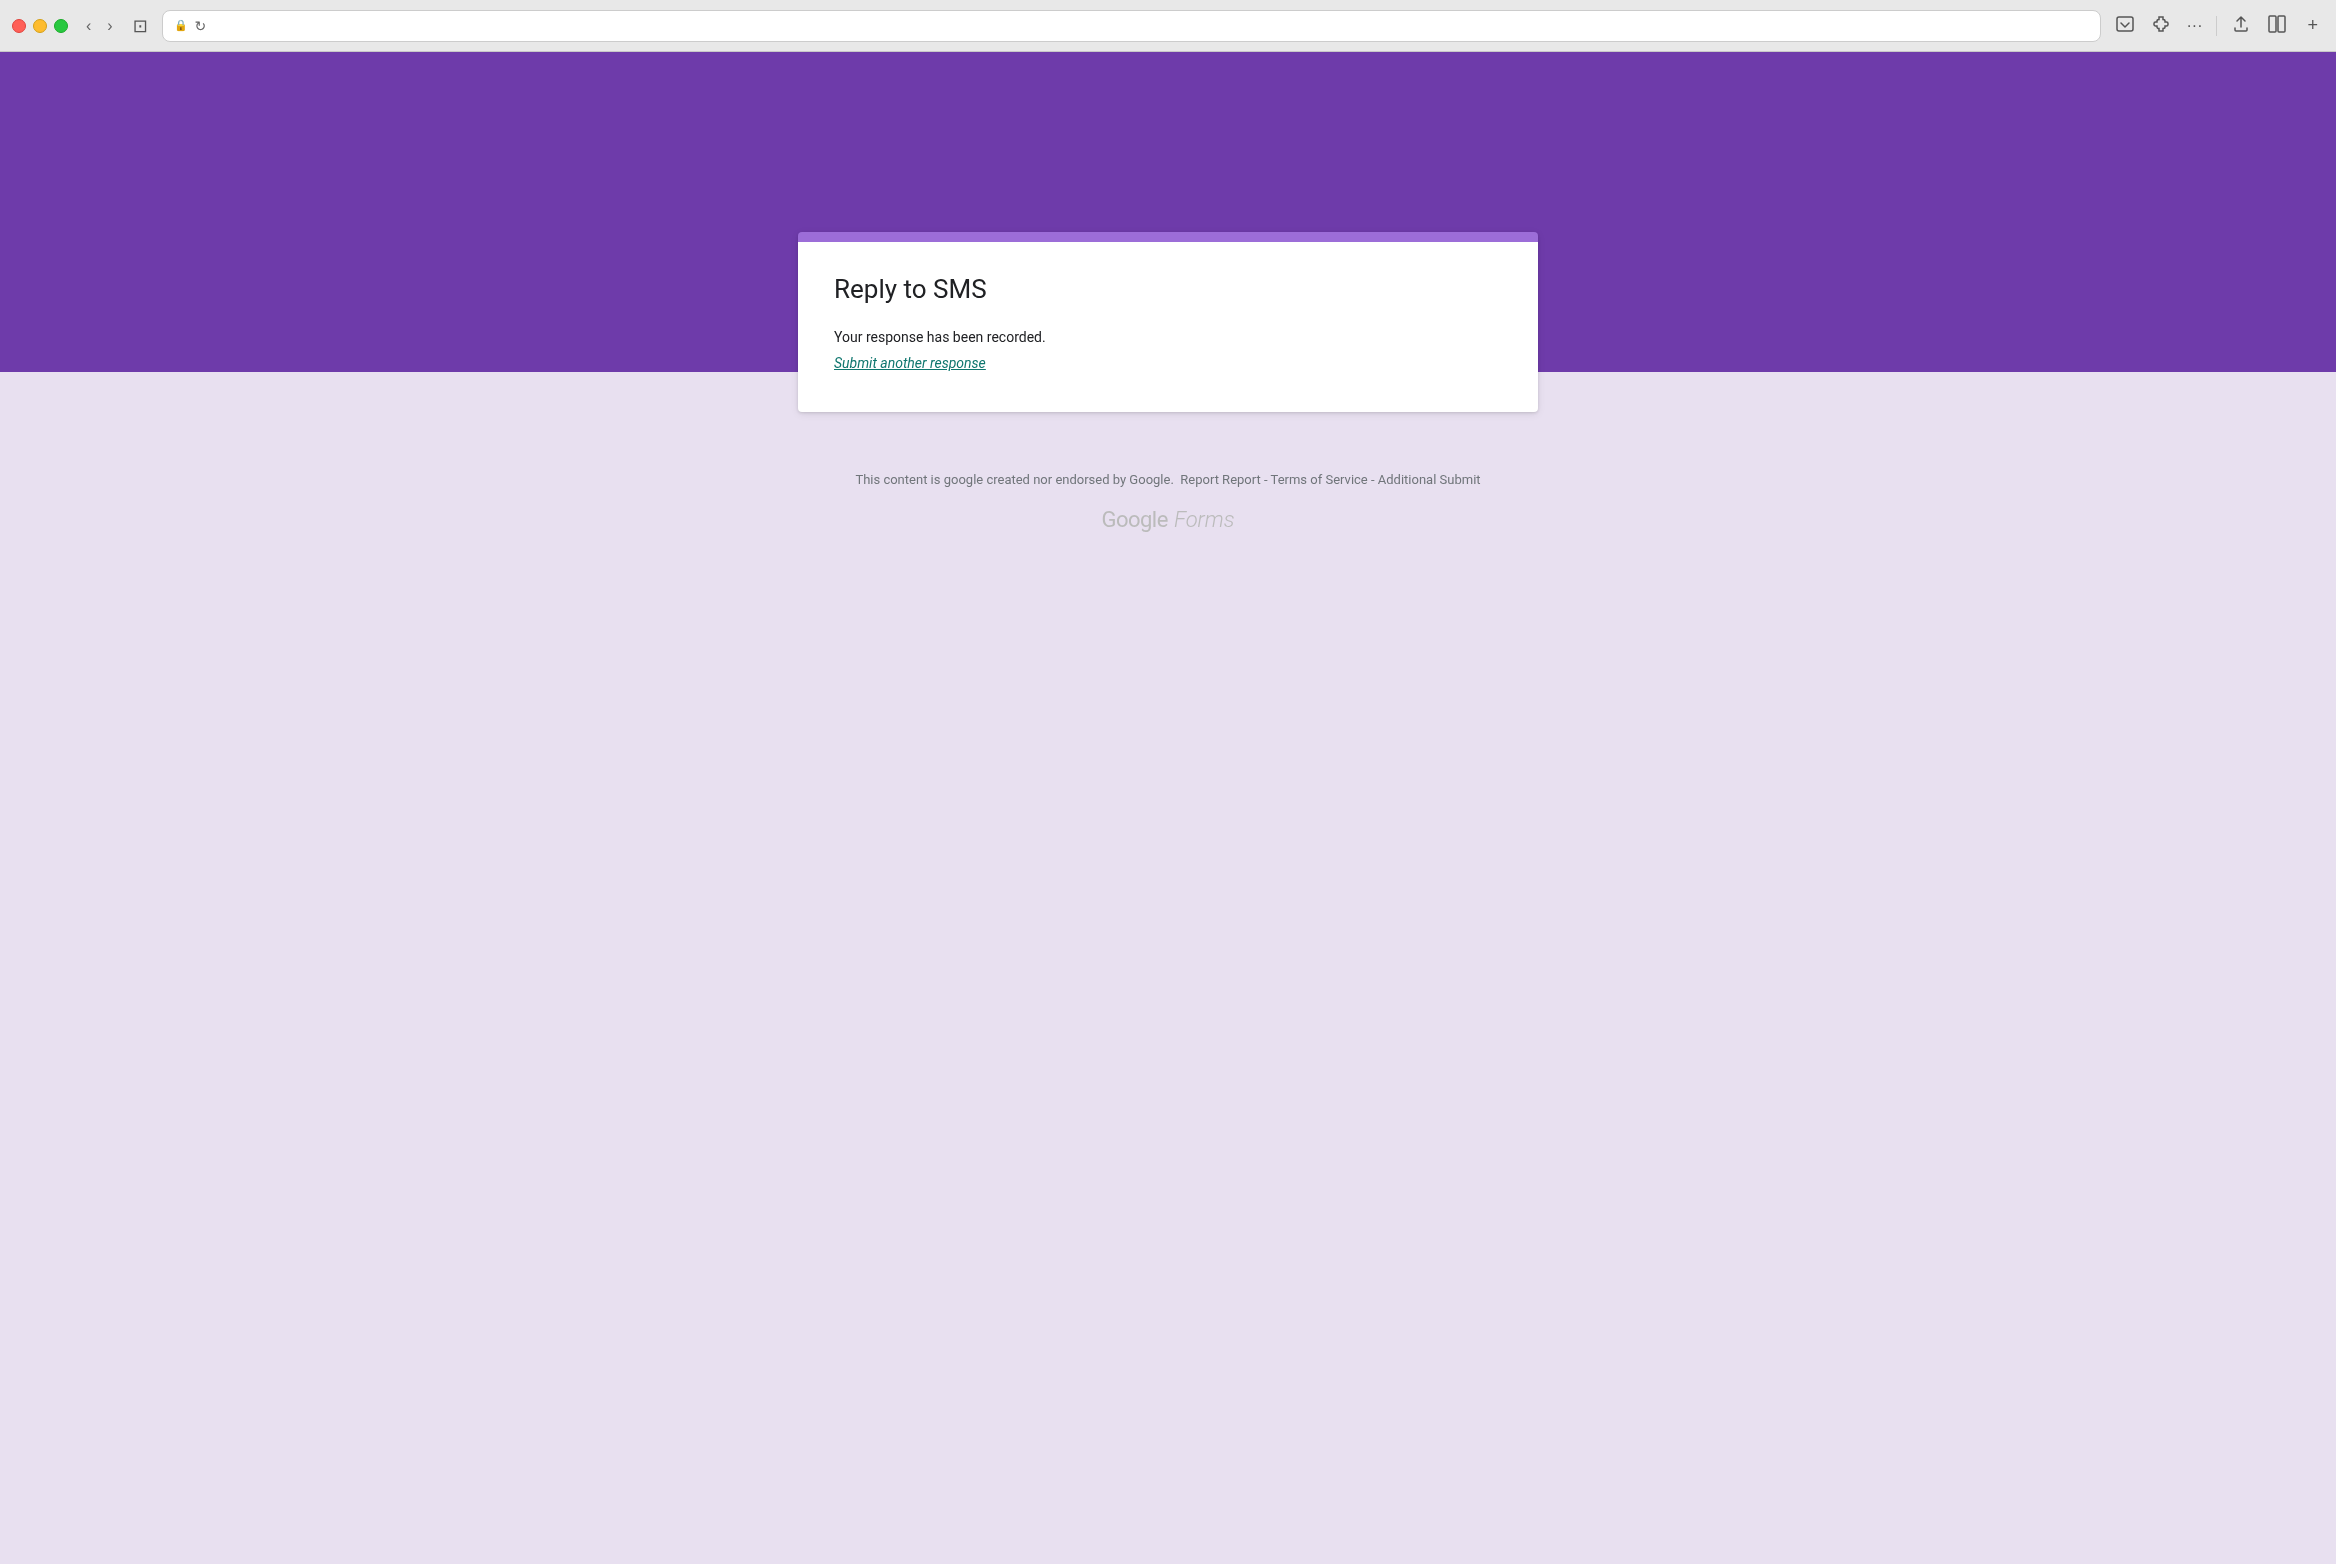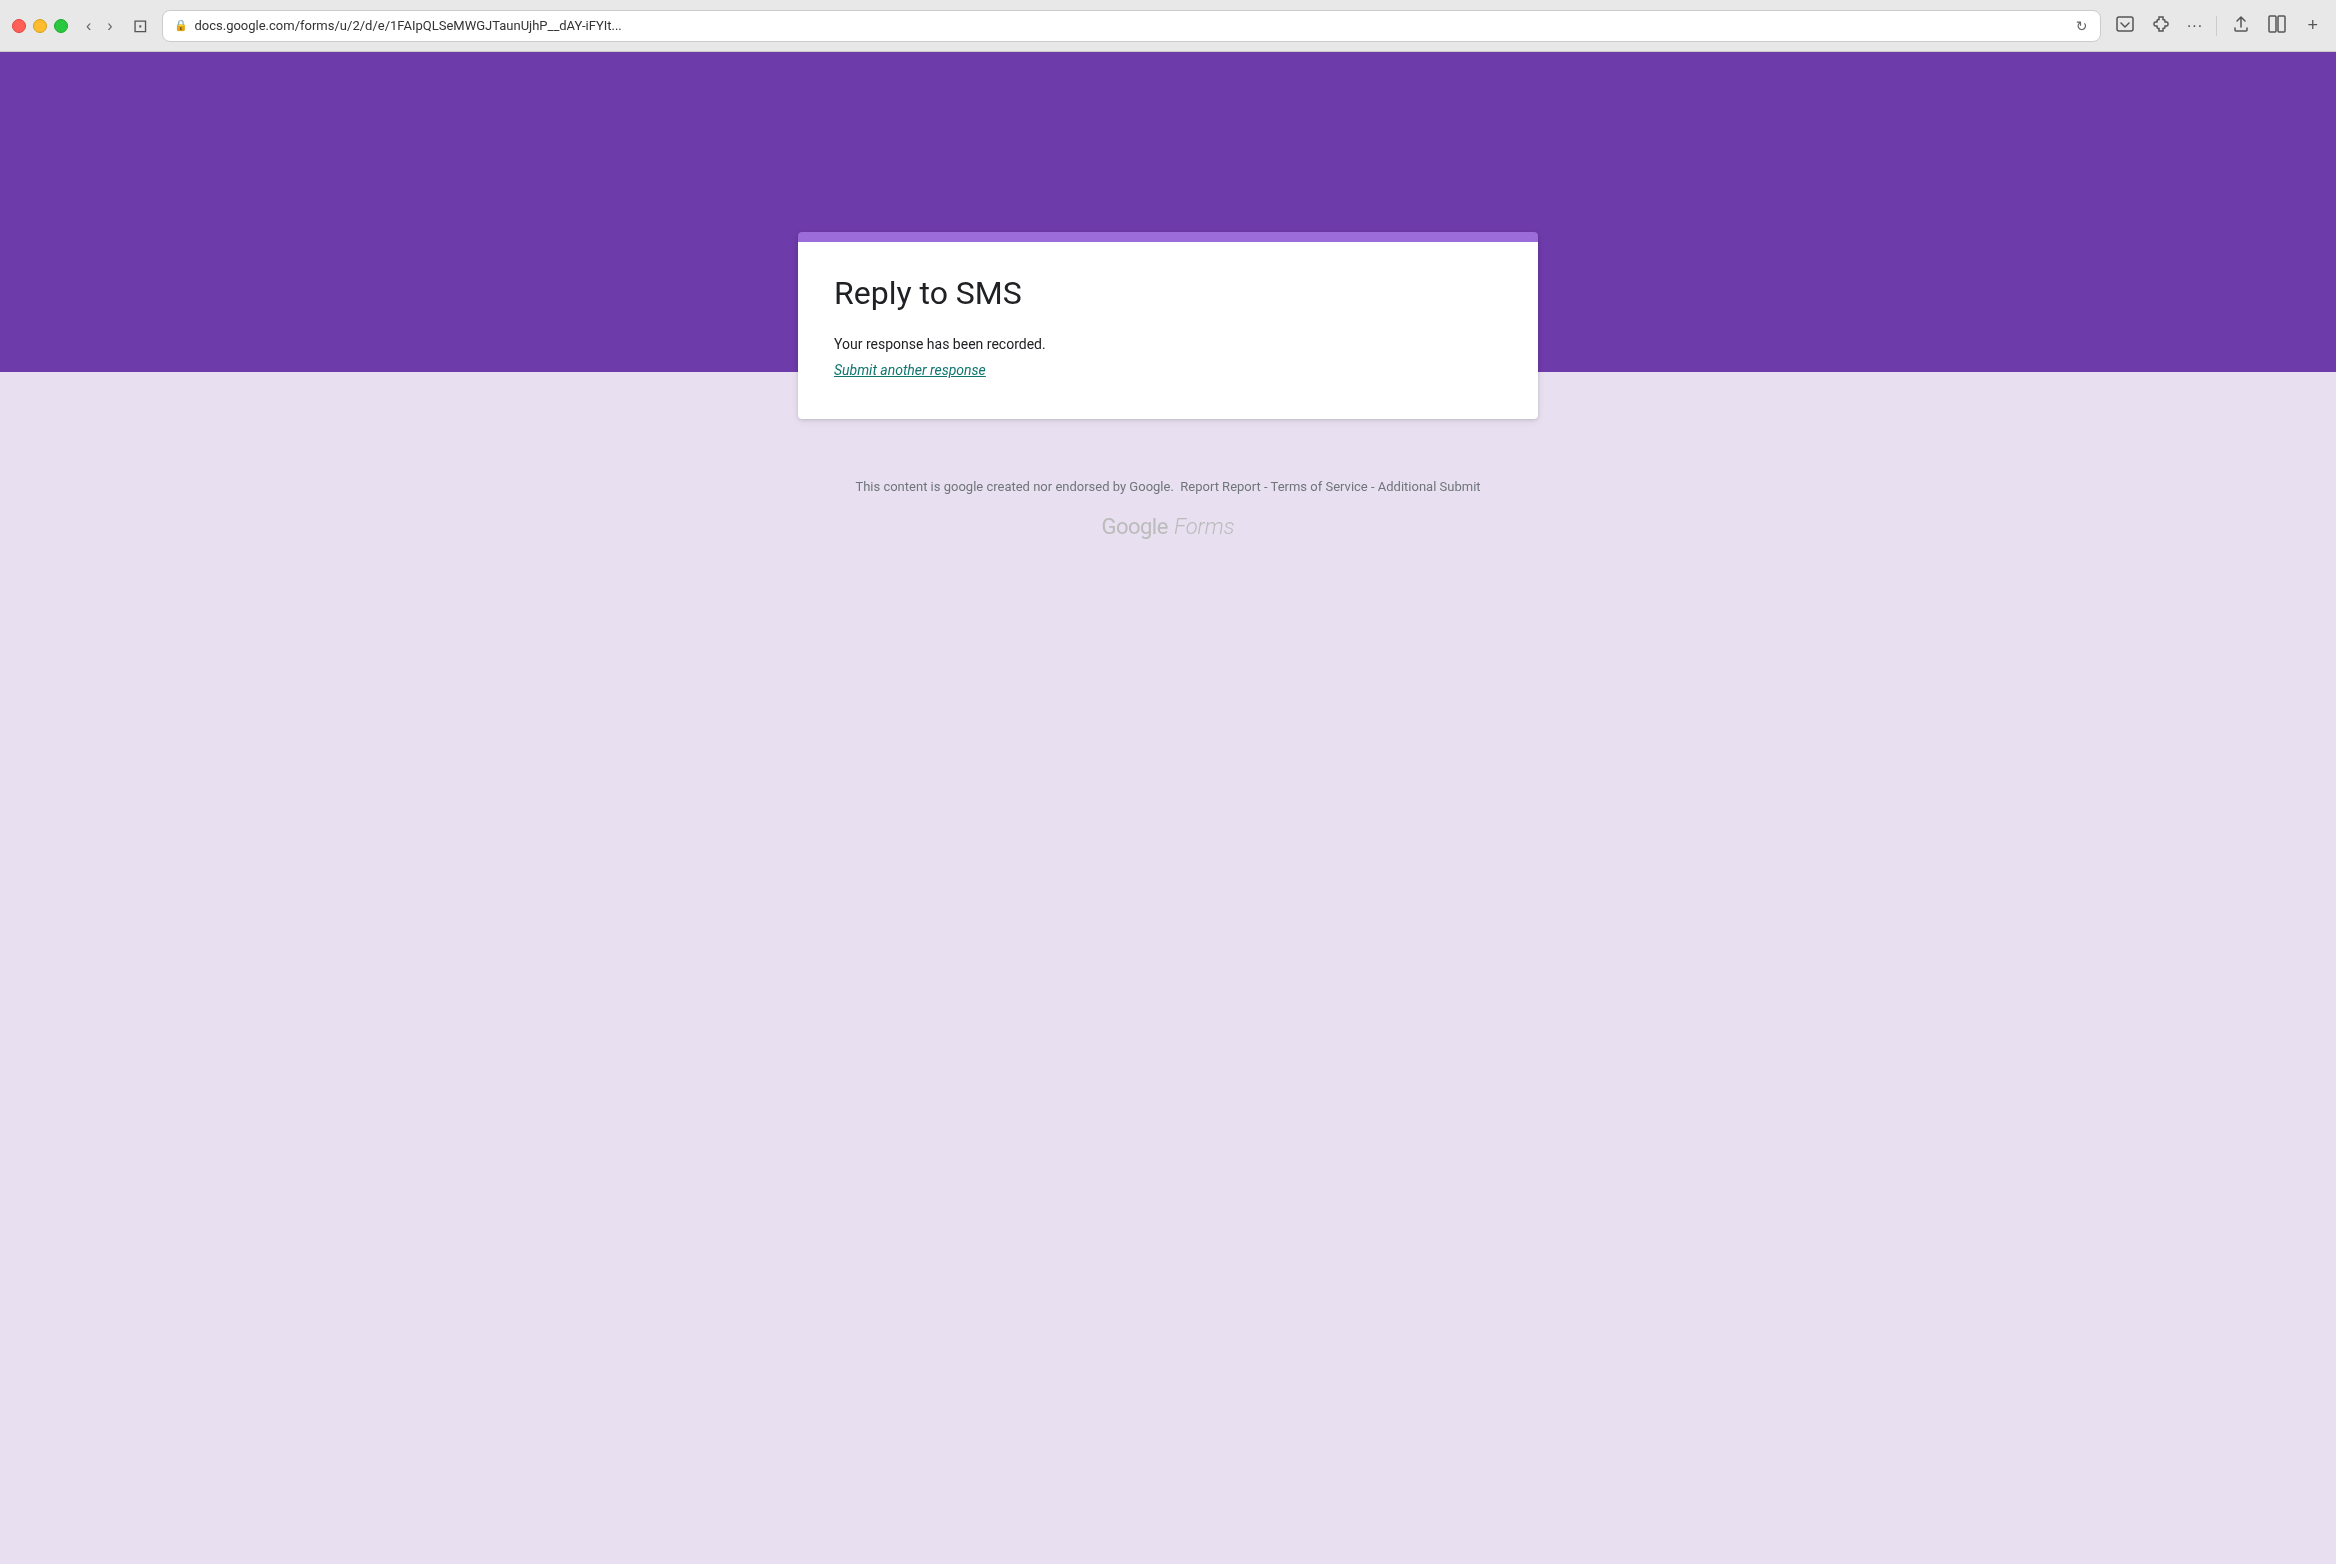--- a/index.html
+++ b/index.html
@@ -180,21 +180,21 @@
       box-shadow: 0 1px 3px rgba(0,0,0,0.12), 0 2px 8px rgba(0,0,0,0.08);
       overflow: hidden;
       border-top: 10px solid #9c6dd8;
     }
 
     .card-content {
       padding: 32px 36px 40px 36px;
     }
 
     .card-title {
-      font-size: 32px;
+      font-size: 26px;
       font-weight: 400;
       color: #202124;
       margin-bottom: 24px;
       line-height: 1.2;
     }
 
     .card-message {
       font-size: 14px;
       color: #202124;
       margin-bottom: 8px;
@@ -259,21 +259,20 @@
 
   <div class="nav-buttons">
     <button class="nav-btn">‹</button>
     <button class="nav-btn">›</button>
   </div>
 
   <button class="sidebar-btn">⊡</button>
 
   <div class="address-bar">
     <span class="lock-icon">🔒</span>
-    <span class="address-text">docs.google.com/forms/u/2/d/e/1FAIpQLSeMWGJTaunUjhP__dAY-iFYIt...</span>
     <button class="reload-btn">↻</button>
   </div>
 
   <div class="browser-actions">
     <button class="browser-action-btn">
       <svg width="20" height="20" viewBox="0 0 20 20" fill="none" xmlns="http://www.w3.org/2000/svg">
         <rect x="2" y="3" width="16" height="14" rx="2" stroke="#555" stroke-width="1.5" fill="none"></rect>
         <polyline points="6,9 10,13 14,9" stroke="#555" stroke-width="1.5" fill="none" stroke-linecap="round" stroke-linejoin="round"></polyline>
       </svg>
     </button>

